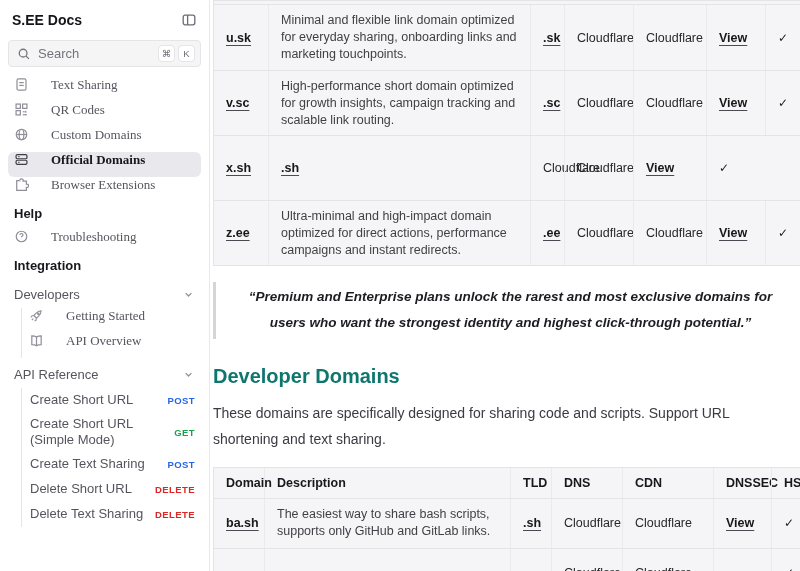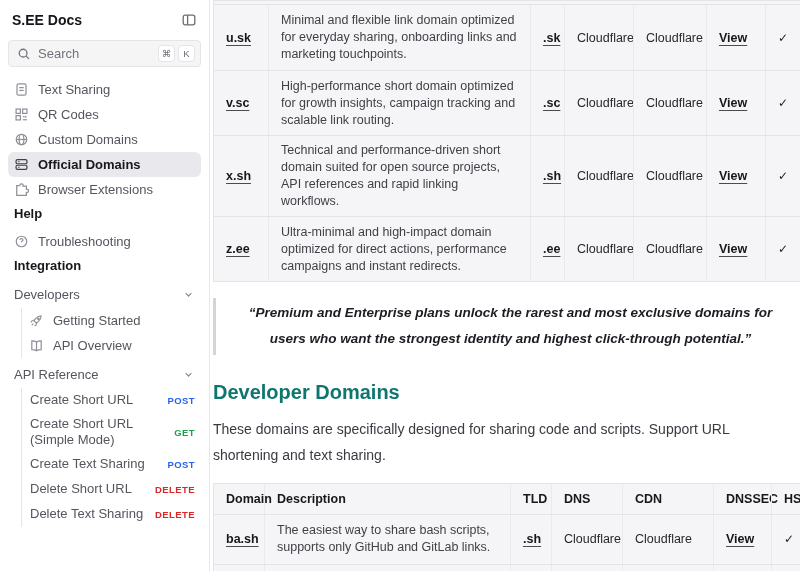--- a/index.html
+++ b/index.html
@@ -9,21 +9,21 @@
 
   
   .sidebar { width:210px; min-width:210px; height:100%; border-right:1px solid #e8e8ec; padding:8px 8px 0 8px; font-size:13px; overflow:hidden; }
   .sb-header { display:flex; justify-content:space-between; align-items:center; padding:2px 2px 10px 4px; }
   .sb-title { font-size:14px; font-weight:700; color:#141419; }
   .sb-toggle { background:none; border:none; cursor:pointer; color:#6b6b74; display:grid; place-items:center; padding:2px; }
   .search { height:27px; background:#f5f5f6; border:1px solid #e5e5e8; border-radius:4px; display:flex; align-items:center; gap:7px; padding:0 5px 0 8px; color:#73737d; margin-bottom:10px; cursor:text; }
   .search .ph { flex:1; font-size:13px; }
   .keys { display:flex; gap:3px; }
   kbd { width:17px; height:17px; background:#fff; border:1px solid #e4e4e9; border-radius:4px; font-family:"Liberation Sans",sans-serif; font-size:9.5px; color:#6f6f79; display:grid; place-items:center; }
-  .sb-item { display:flex; align-items:center; gap:9px; height:25px; padding:0 6px; border-radius:6px; color:#55555e; cursor:pointer; }
+  .sb-item { display:flex; gap:22px; height:25px; padding:0 6px; border-radius:6px; color:#55555e; cursor:pointer;font-family:Liberation Serif, serif; }
   .sb-item svg { color:#8f8f99; flex:none; }
   .sb-item.active { background:#e9e9ed; color:#17171c; font-weight:600; }
   .sb-item.active svg { color:#3f3f46; }
   .sb-heading { font-weight:700; font-size:13px; color:#17171c; margin:4px 6px 8px 6px; }
   .sb-group { display:flex; justify-content:space-between; align-items:center; height:26px; padding:0 6px; color:#55555e; cursor:pointer; }
   .sb-group svg { color:#8f8f99; }
   .sb-children { border-left:1px solid #e5e5e8; margin:1px 0 3px 13px; }
   .sb-children .sb-item { margin-left:1px; }
   .api-child { display:flex; justify-content:space-between; align-items:center; gap:8px; min-height:25px; padding:3px 6px 3px 8px; color:#55555e; cursor:pointer; }
   .api-child .lbl { flex:1; line-height:1.25; }
@@ -227,23 +227,20 @@
         <div class="cell">
             <a>View</a>
           </div>
         <div class="cell check">✓</div>
       </div>
 
       <div class="row">
         <div class="cell">
             <a>x.sh</a>
           </div>
-        <div class="cell desc">
-            <span>Technical and performance-driven short domain suited for open source projects, API references and rapid linking workflows.</span>
-          </div>
         <div class="cell">
             <a>.sh</a>
           </div>
         <div class="cell">Cloudflare</div>
         <div class="cell">Cloudflare</div>
         <div class="cell">
             <a>View</a>
           </div>
         <div class="cell check">✓</div>
       </div>

